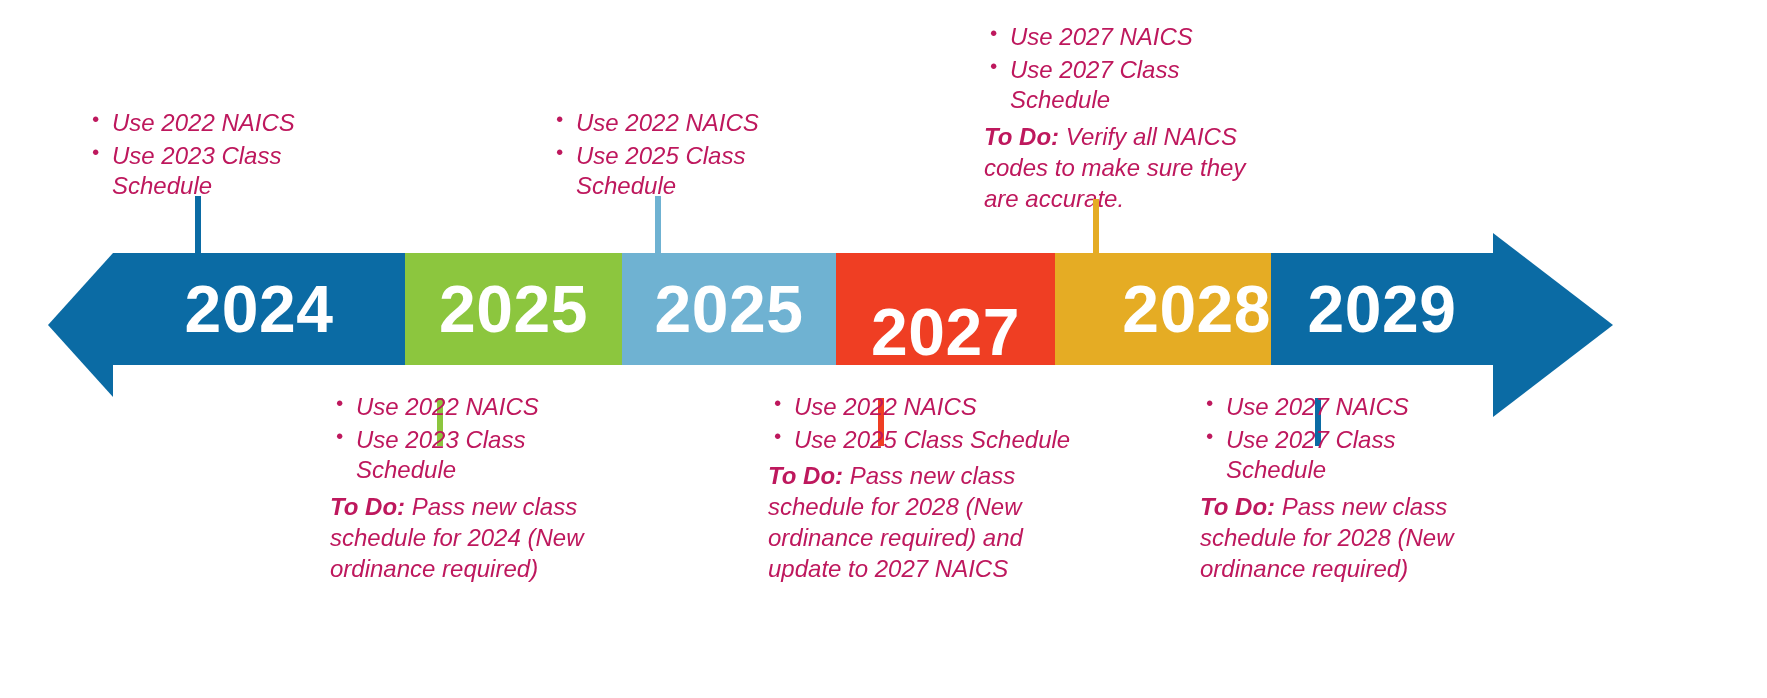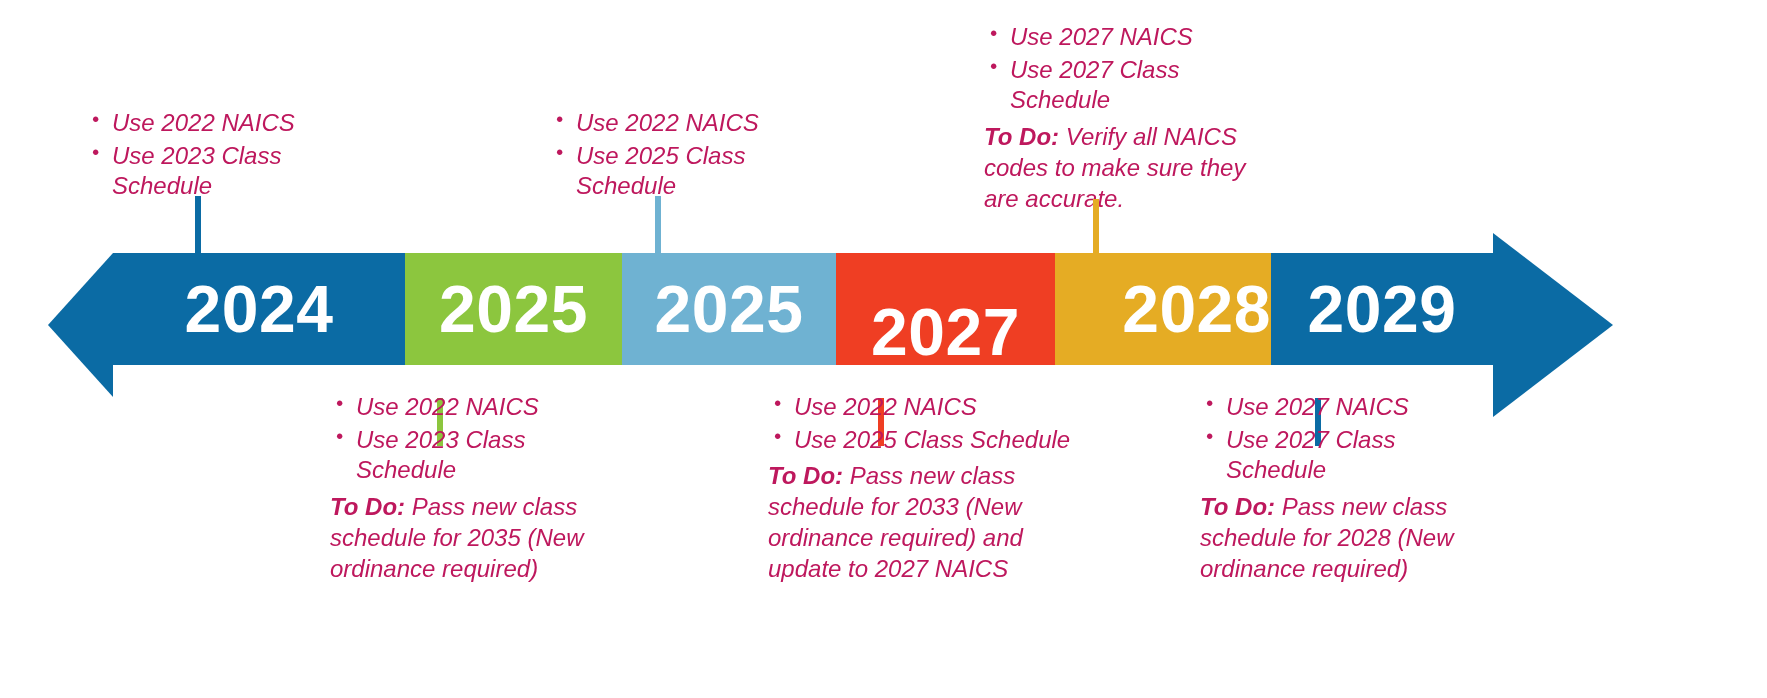--- a/index.html
+++ b/index.html
@@ -193,32 +193,32 @@
     <div class="arrow-head" style="left:1445px;"></div>
   </div>
 
   <div class="stem" style="left:437px; top:398px; height:48px; background:#8cc63e;"></div>
   <div class="callout" style="left:330px; top:392px; width:290px;">
     <ul>
       <li>Use 2022 NAICS</li>
       <li>Use 2023 Class Schedule</li>
     </ul>
     <div class="todo">
-      <span class="todo-label">To Do:</span><span> Pass new class schedule for 2035 (New ordinance required)</span>
+      <span class="todo-label">To Do:</span><span> Pass new class schedule for 2024 (New ordinance required)</span>
     </div>
   </div>
 
   <div class="stem" style="left:878px; top:398px; height:48px; background:#ef3e23;"></div>
   <div class="callout" style="left:768px; top:392px; width:305px;">
     <ul>
       <li>Use 2022 NAICS</li>
       <li>Use 2025 Class Schedule</li>
     </ul>
     <div class="todo">
-      <span class="todo-label">To Do:</span><span> Pass new class schedule for 2033 (New ordinance required) and update to 2027 NAICS</span>
+      <span class="todo-label">To Do:</span><span> Pass new class schedule for 2028 (New ordinance required) and update to 2027 NAICS</span>
     </div>
   </div>
 
   <div class="stem" style="left:1315px; top:398px; height:48px; background:#0b6ba4;"></div>
   <div class="callout" style="left:1200px; top:392px; width:295px;">
     <ul>
       <li>Use 2027 NAICS</li>
       <li>Use 2027 Class Schedule</li>
     </ul>
     <div class="todo">

